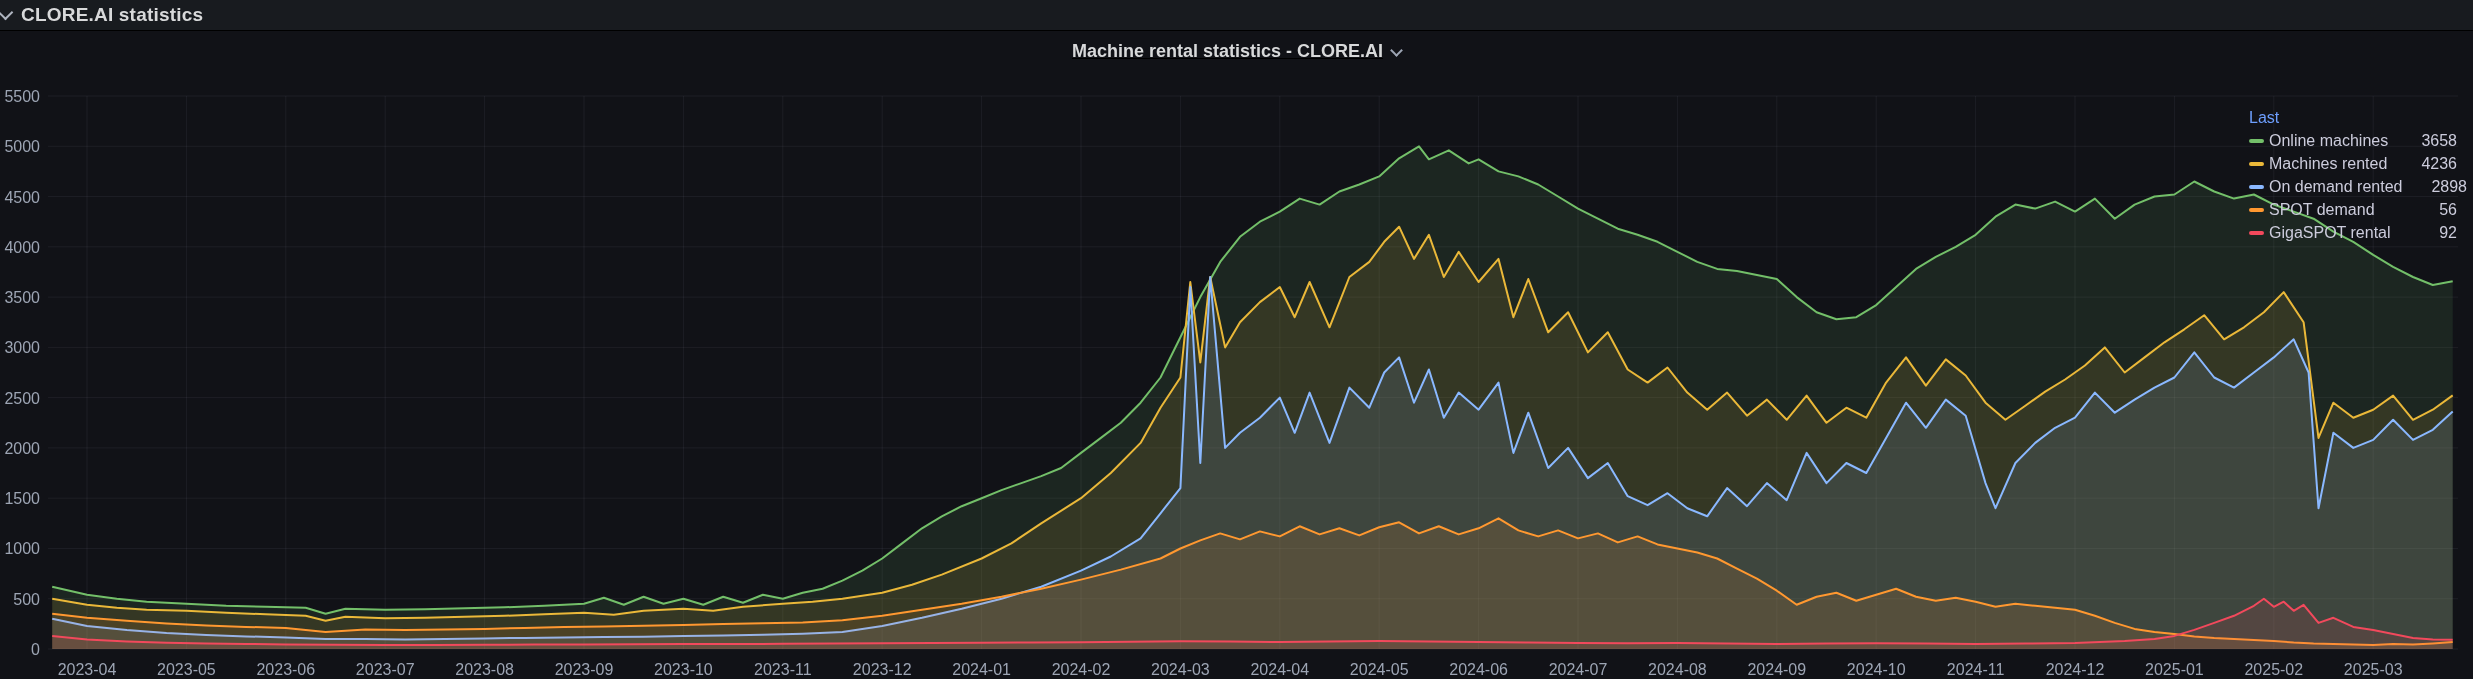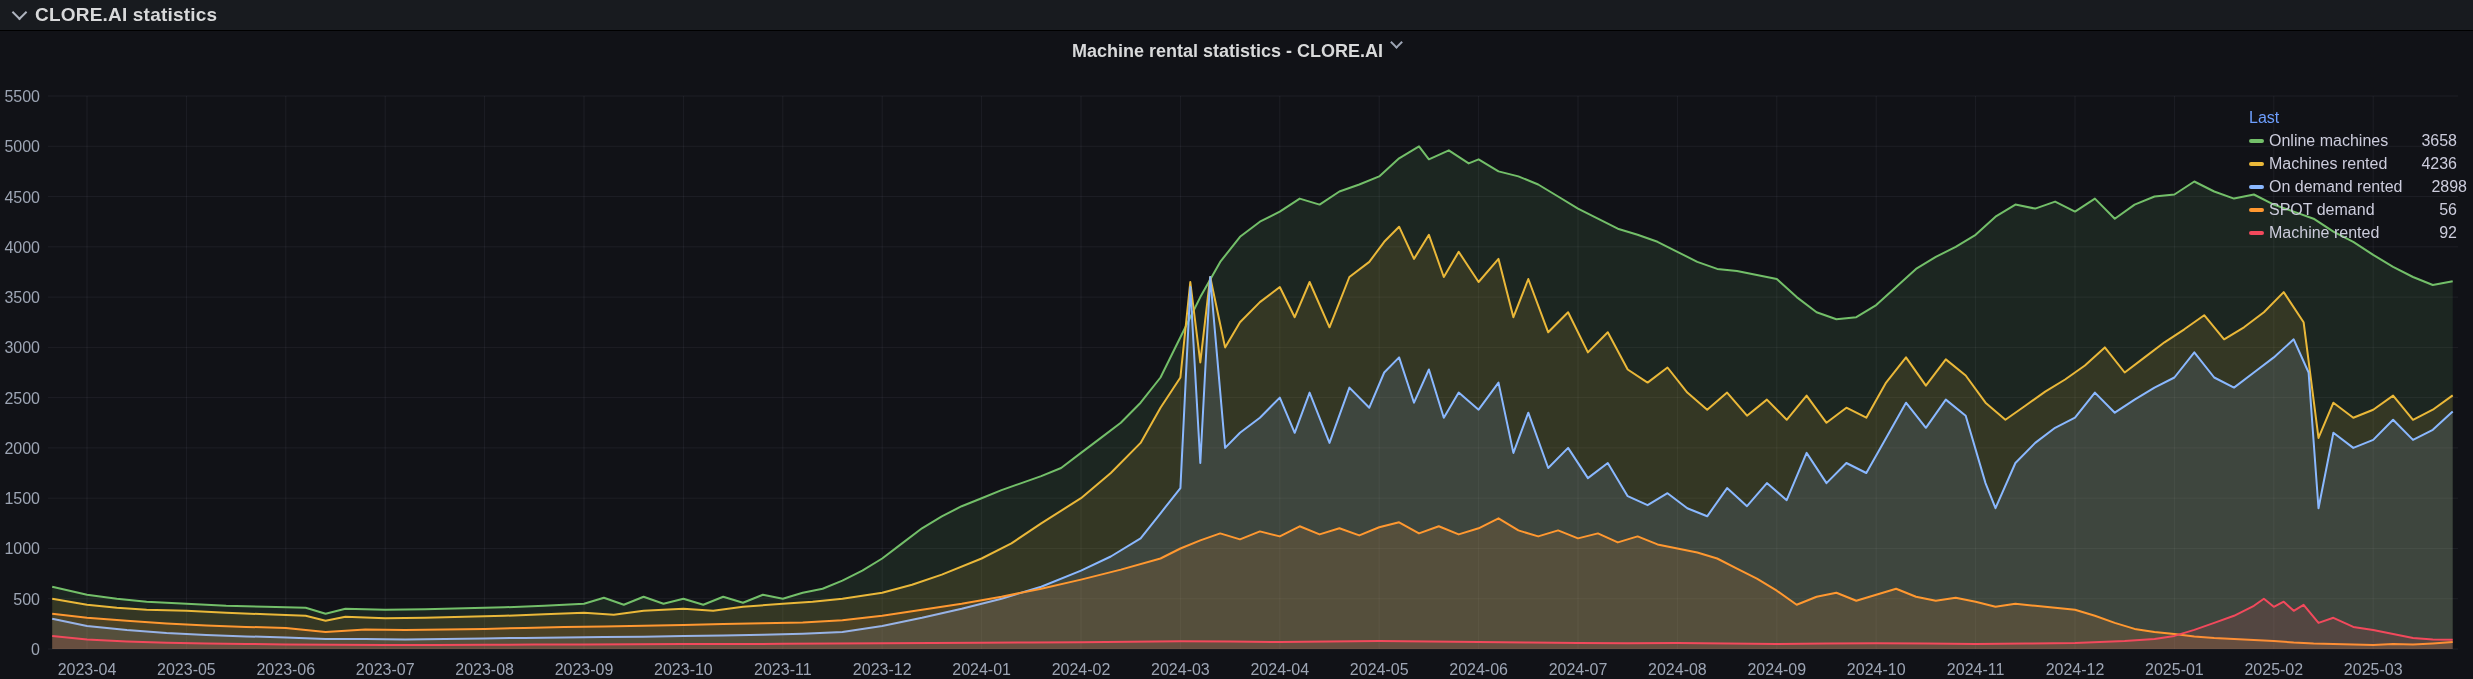--- a/index.html
+++ b/index.html
@@ -1,26 +1,26 @@
 <!DOCTYPE html>
 <html><head>
 <meta charset="utf-8">
 <style>
   html,body{margin:0;padding:0;background:#111217;}
   .app{position:relative;width:2473px;height:679px;background:#111217;overflow:hidden;
        font-family:"Liberation Sans","DejaVu Sans",sans-serif;-webkit-font-smoothing:antialiased;}
-  .topbar{height:30px;display:flex;align-items:center;gap:10px;padding:0 14px;
+  .topbar{height:30px;display:flex;align-items:center;gap:10px;padding:0 0;
           background:#181b1f;border-bottom:1px solid #000;}
   .topbar-title{color:#d8d9da;font-size:19px;font-weight:700;letter-spacing:.2px;}
   .chev{width:9px;height:9px;border-right:2px solid #aeb4bf;border-bottom:2px solid #aeb4bf;
         transform:rotate(45deg);display:inline-block;margin-top:-5px;flex:none;}
   .chev.small{width:7px;height:7px;border-color:#9da5b4;margin-top:-3px;}
   .panel{position:relative;width:2473px;height:649px;}
   .panel-title-row{position:absolute;top:10px;left:0;width:100%;display:flex;justify-content:center;
-                   align-items:flex-start;gap:9px;z-index:3;cursor:pointer;}
+                   align-items:center;gap:9px;z-index:3;cursor:pointer;text-decoration:underline;}
   .panel-title{color:#d8d9da;font-size:18px;font-weight:600;}
   .chart-svg{position:absolute;top:0;left:0;}
   svg{font-family:"Liberation Sans","DejaVu Sans",sans-serif;}
   .legend{position:absolute;top:76px;right:16px;width:208px;font-size:16px;color:#ccccdc;z-index:4;}
   .legend-header{color:#6e9fff;font-size:16px;height:22px;line-height:22px;cursor:pointer;}
   .legend-row{display:flex;align-items:center;gap:5px;height:23px;cursor:pointer;}
   .lmark{width:15px;height:4px;border-radius:2px;flex:none;}
   .lname{flex:1;white-space:nowrap;color:#ccccdc;}
   .lval{text-align:right;color:#ccccdc;margin-left:24px;}
 </style>
@@ -144,20 +144,20 @@
             <span class="lname">On demand rented</span>
             <span class="lval">2898</span>
           </div>
           <div class="legend-row">
             <span class="lmark" style="background: rgb(255, 152, 48);"></span>
             <span class="lname">SPOT demand</span>
             <span class="lval">56</span>
           </div>
           <div class="legend-row">
             <span class="lmark" style="background: rgb(242, 73, 92);"></span>
-            <span class="lname">Machine rented</span>
+            <span class="lname">GigaSPOT rental</span>
             <span class="lval">92</span>
           </div>
         </div>
     </div>
 
   </div>
 </div>
 
 </body></html>

